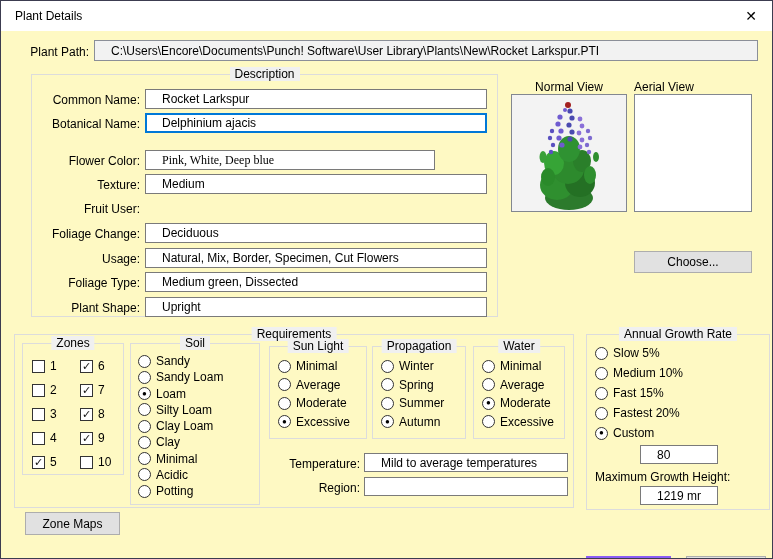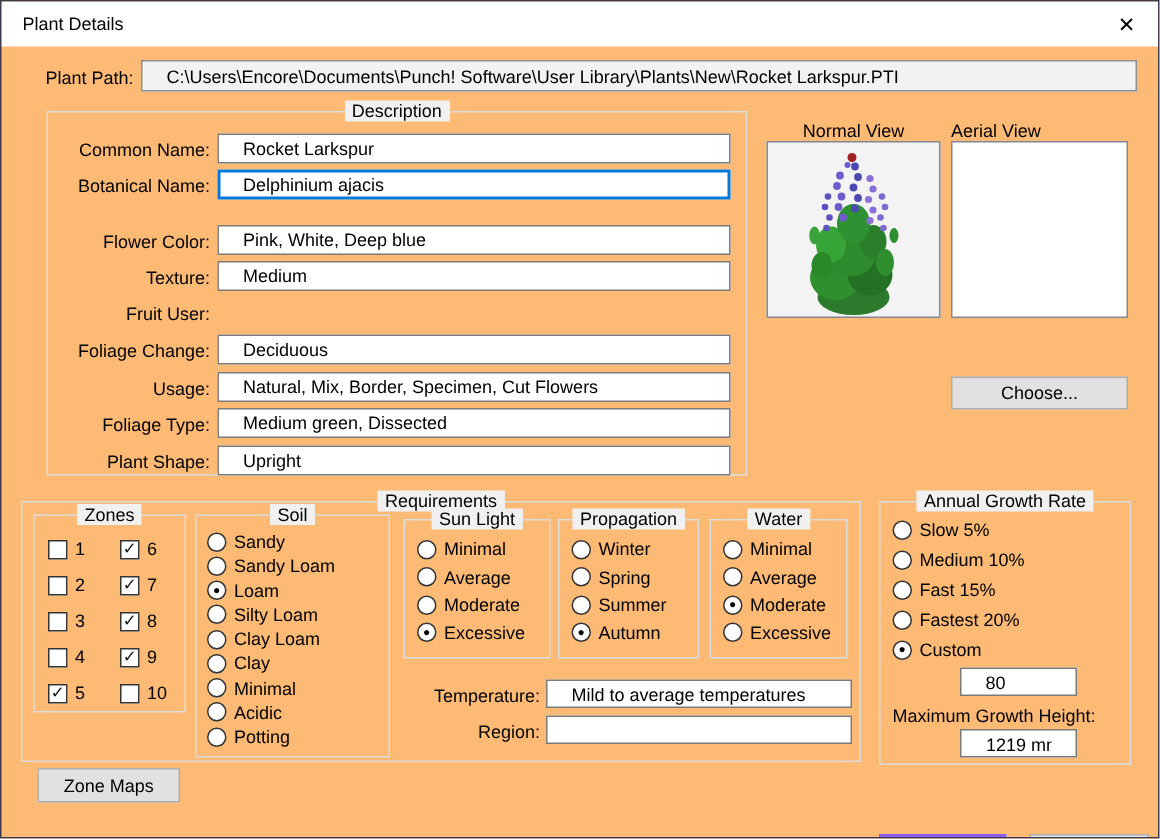--- a/index.html
+++ b/index.html
@@ -1,17 +1,17 @@
 <!DOCTYPE html>
 <html><head>
 <meta charset="utf-8">
 <style>
   html,body{margin:0;padding:0;background:#c8c8c8;}
   *{box-sizing:border-box;font-family:"Liberation Sans",sans-serif;}
-  .win{position:relative;width:773px;height:559px;background:#fdba74;border:1px solid #3c3c50;overflow:hidden;}
+  .win{position:relative;width:773px;height:559px;background:#fef9c3;border:1px solid #3c3c50;overflow:hidden;}
   .titlebar{position:absolute;left:0;top:0;right:0;height:30px;background:#ffffff;}
   .title{position:absolute;left:14px;top:8px;font-size:12px;color:#000;white-space:nowrap;}
   .close{position:absolute;right:12px;top:6px;width:18px;height:18px;display:flex;align-items:center;justify-content:center;font-size:14px;color:#000;cursor:pointer;}
   .lbl{position:absolute;font-size:12px;color:#000;text-align:right;white-space:nowrap;}
   .llbl{position:absolute;font-size:12px;color:#000;text-align:left;white-space:nowrap;}
   .tb{position:absolute;background:#fff;border:1px solid #7a7a7a;font-size:12px;color:#000;padding:0 16px;margin:0;}
   .tb.focused{border:1px solid #0078d7;box-shadow:0 0 0 1px #0078d7 inset;}
   .tb.readonly{background:#f2f2f2;border:1px solid #8b8f98;}
   .gb{position:absolute;border:1px solid #dcdcdc;}
   .gb-title{position:absolute;top:-8px;left:50%;transform:translateX(-50%);background:#f0f0f0;padding:0 5px;font-size:12px;white-space:nowrap;}
@@ -40,21 +40,21 @@
   <div class="gb" style="left:30px;top:73px;width:467px;height:243px;">
     <span class="gb-title">Description</span>
 
     <span class="lbl" style="left:0;top:18px;width:108px;">Common Name:</span>
     <input class="tb" style="left: 113px; top: 14px; width: 342px; height: 20px;" value="Rocket Larkspur">
 
     <span class="lbl" style="left:0;top:42px;width:108px;">Botanical Name:</span>
     <input class="tb focused" style="left: 113px; top: 38px; width: 342px; height: 20px;" value="Delphinium ajacis">
 
     <span class="lbl" style="left:0;top:79px;width:108px;">Flower Color:</span>
-    <input class="tb" style="left: 113px; top: 75px; width: 342px; height: 20px;" value="Pink, White, Deep blue">
+    <input class="tb" style="left: 113px; top: 75px; width: 290px; height: 20px; font-family: Liberation Serif, serif;" value="Pink, White, Deep blue">
 
     <span class="lbl" style="left:0;top:103px;width:108px;">Texture:</span>
     <input class="tb" style="left: 113px; top: 99px; width: 342px; height: 20px;" value="Medium">
 
     <span class="lbl" style="left:0;top:127px;width:108px;">Fruit User:</span>
 
     <span class="lbl" style="left:0;top:152px;width:108px;">Foliage Change:</span>
     <input class="tb" style="left: 113px; top: 148px; width: 342px; height: 20px;" value="Deciduous">
 
     <span class="lbl" style="left:0;top:177px;width:108px;">Usage:</span>
@@ -285,21 +285,21 @@
       </div>
     </div>
 
     <span class="lbl" style="left:245px;top:122px;width:100px;">Temperature:</span>
     <input class="tb" style="left: 349px; top: 118px; width: 204px; height: 19px;" value="Mild to average temperatures">
 
     <span class="lbl" style="left:245px;top:146px;width:100px;">Region:</span>
     <input class="tb" style="left: 349px; top: 142px; width: 204px; height: 19px;" value="">
   </div>
 
-  <div class="gb" style="left:585px;top:333px;width:168px;height:176px;">
+  <div class="gb" style="left:585px;top:333px;width:184px;height:176px;">
     <span class="gb-title">Annual Growth Rate</span>
 
     <label class="opt" style="position:absolute;left:8px;top:11px;">
         <span class="rb"></span>
         <span>Slow 5%</span>
       </label>
     <label class="opt" style="position:absolute;left:8px;top:31px;">
         <span class="rb"></span>
         <span>Medium 10%</span>
       </label>

